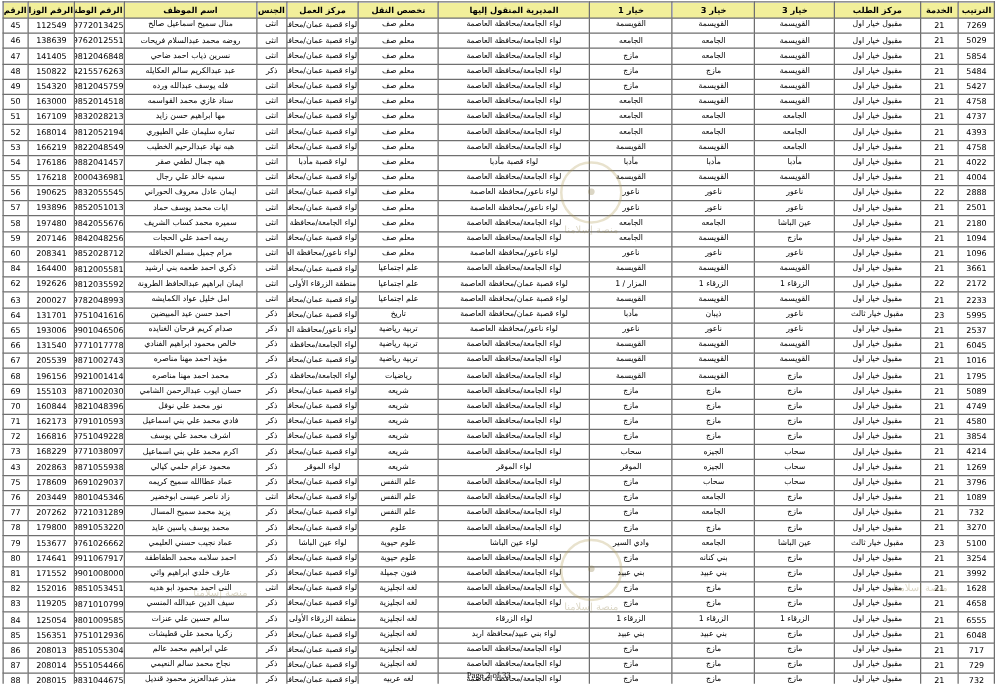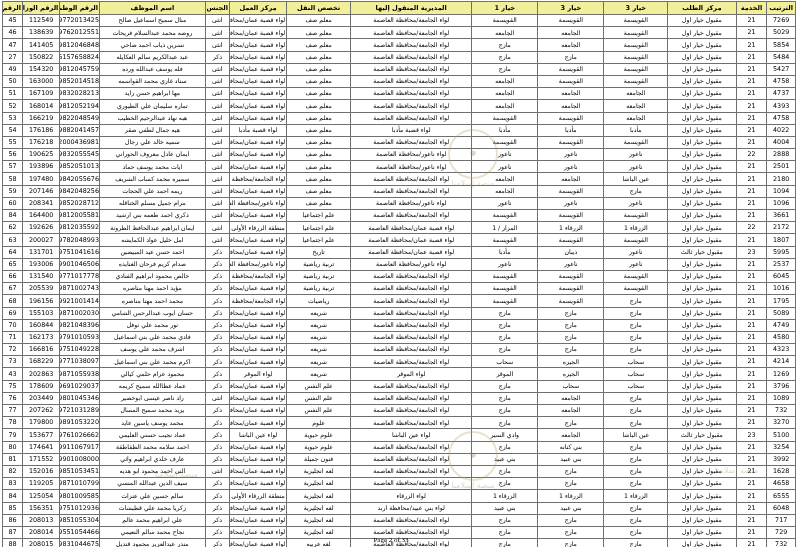--- a/index.html
+++ b/index.html
@@ -181,23 +181,23 @@
           <td class="num">21</td>
           <td>مقبول خيار اول</td>
           <td>القويسمة</td>
           <td>مازج</td>
           <td>مازج</td>
           <td>لواء الجامعة/محافظة العاصمة</td>
           <td>معلم صف</td>
           <td>لواء قصبة عمان/محافظة العاصمة</td>
           <td>ذكر</td>
           <td class="name">عبد عبدالكريم سالم العكايله</td>
-          <td class="num">6157658824</td>
+          <td class="num">4215576263</td>
           <td class="num">150822</td>
-          <td class="num">27</td>
+          <td class="num">48</td>
         </tr>
         <tr>
           <td class="num">5427</td>
           <td class="num">21</td>
           <td>مقبول خيار اول</td>
           <td>القويسمة</td>
           <td>القويسمة</td>
           <td>مازج</td>
           <td>لواء الجامعة/محافظة العاصمة</td>
           <td>معلم صف</td>
@@ -410,21 +410,21 @@
           <td>لواء قصبة عمان/محافظة العاصمة</td>
           <td>علم اجتماعيا</td>
           <td>منطقة الزرقاء الأولى</td>
           <td>انثى</td>
           <td class="name">ايمان ابراهيم عبدالحافظ الطرونة</td>
           <td class="num">9812035592</td>
           <td class="num">192626</td>
           <td class="num">62</td>
         </tr>
         <tr>
-          <td class="num">1807</td>
+          <td class="num">2233</td>
           <td class="num">21</td>
           <td>مقبول خيار اول</td>
           <td>القويسمة</td>
           <td>القويسمة</td>
           <td>القويسمة</td>
           <td>لواء قصبة عمان/محافظة العاصمة</td>
           <td>علم اجتماعيا</td>
           <td>لواء قصبة عمان/محافظة العاصمة</td>
           <td>انثى</td>
           <td class="name">امل خليل عواد الكمايشه</td>
@@ -554,21 +554,21 @@
           <td>لواء الجامعة/محافظة العاصمة</td>
           <td>شريعه</td>
           <td>لواء قصبة عمان/محافظة العاصمة</td>
           <td>ذكر</td>
           <td class="name">فادي محمد علي بني اسماعيل</td>
           <td class="num">9791010593</td>
           <td class="num">162173</td>
           <td class="num">71</td>
         </tr>
         <tr>
-          <td class="num">4323</td>
+          <td class="num">3854</td>
           <td class="num">21</td>
           <td>مقبول خيار اول</td>
           <td>مازج</td>
           <td>مازج</td>
           <td>مازج</td>
           <td>لواء الجامعة/محافظة العاصمة</td>
           <td>شريعه</td>
           <td>لواء قصبة عمان/محافظة العاصمة</td>
           <td>ذكر</td>
           <td class="name">اشرف محمد علي يوسف</td>

